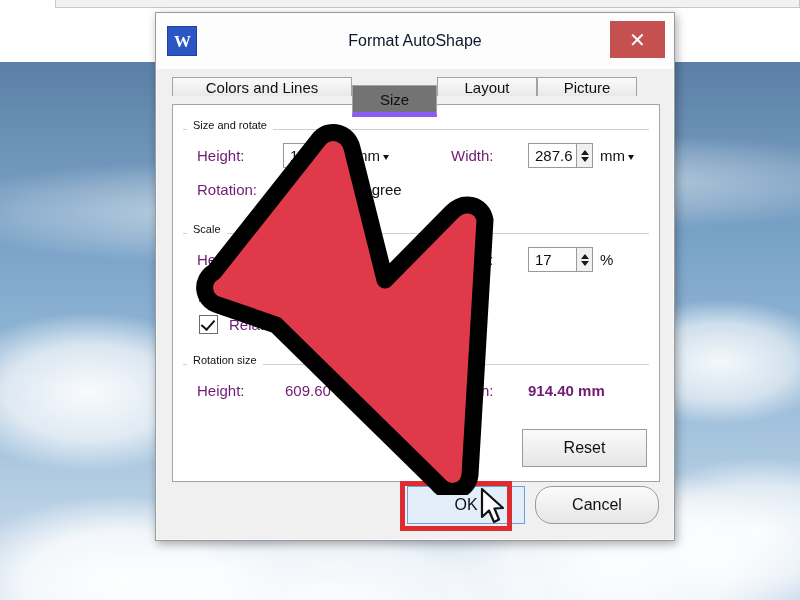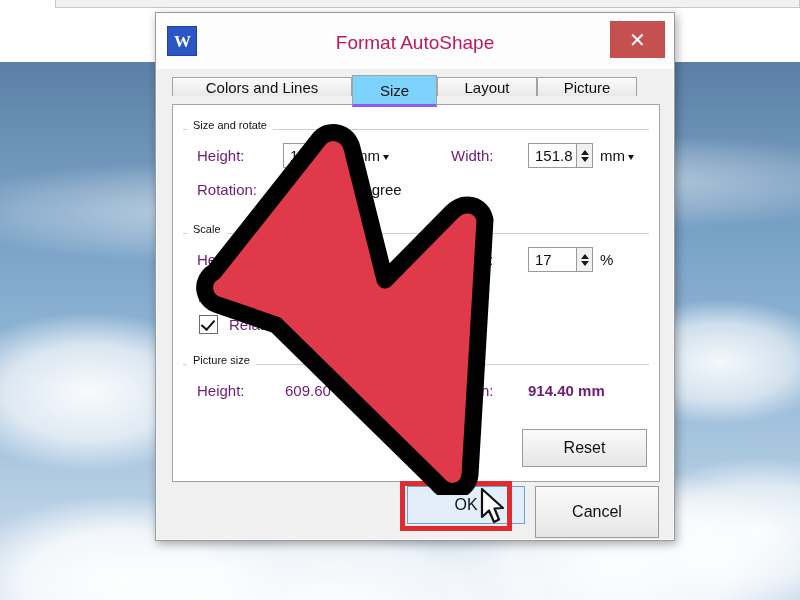--- a/index.html
+++ b/index.html
@@ -49,42 +49,42 @@
     position:absolute;left:12px;top:14px;width:28px;height:28px;
     background:#2b56c4;display:flex;align-items:center;justify-content:center;
     box-shadow:0 0 0 1px #1e42a0;
   }
   .app-icon span{
     color:#ffffff;font-size:17px;font-weight:bold;line-height:1;
     font-family:"Liberation Serif", serif;letter-spacing:-1px;
   }
   .title-text{
     position:absolute;left:0;right:0;top:19px;text-align:center;
-    font-size:19px;color:#be185d;font-family:"Liberation Sans", sans-serif;
+    font-size:16px;color:#0f172a;font-family:"Liberation Sans", sans-serif;
   }
   .close-btn{
     position:absolute;right:9px;top:8px;width:55px;height:37px;
     background:#c4504f;border:none;cursor:pointer;
     display:flex;align-items:center;justify-content:center;
   }
   .close-btn span{color:#fff;font-size:20px;line-height:1;font-weight:300;}
 
   
   .tabstrip{
     position:absolute;left:16px;top:62px;width:488px;height:30px;
   }
   .tab{
     position:absolute;top:2px;height:19px;
     background:linear-gradient(180deg,#fbfbfb 0%,#e9e9e9 100%);
     border:1px solid #a3a3a3;border-bottom:none;box-sizing:border-box;
     display:flex;align-items:center;justify-content:center;
     font-size:15px;color:#111;cursor:pointer;
   }
   .tab.active{
-    top:0;height:32px;background:#7dd3fc;border-bottom:3px solid #8b5cf6;z-index:3;
+    top:10px;height:32px;background:#737373;border-bottom:5px solid #8b5cf6;z-index:3;
   }
 
   
   .panel{
     position:absolute;left:16px;top:91px;width:488px;height:378px;
     background:#ffffff;border:1px solid #a3a3a3;box-sizing:border-box;
   }
 
   .group{position:absolute;left:0;width:100%;}
   .group-title{
@@ -191,21 +191,21 @@
             <i class="up"></i>
             <i class="dn"></i>
           </span>
       </div>
       <div class="unit" style="left:182px;top:18px;">
         <span>mm</span><i class="caret"></i>
       </div>
 
       <div class="lbl" style="left:278px;top:18px;">Width:</div>
       <div class="field" style="left:355px;top:14px;width:65px;">
-        <span>151.8</span>
+        <span>287.6</span>
         <span class="spin">
             <i class="up"></i>
             <i class="dn"></i>
           </span>
       </div>
       <div class="unit" style="left:427px;top:18px;">
         <span>mm</span><i class="caret"></i>
       </div>
 
       <div class="lbl" style="left:24px;top:52px;">Rotation:</div>
@@ -245,38 +245,38 @@
 
       <div class="cbox" style="left:26px;top:50px;"></div>
       <div class="lbl" style="left:56px;top:51px;">Lock aspect ratio</div>
 
       <div class="cbox" style="left:26px;top:82px;"></div>
       <div class="lbl" style="left:56px;top:83px;">Relative to original picture size</div>
     </div>
 
     <div class="group" style="top:259px;height:60px;">
       <div class="group-line"></div>
-      <div class="group-title">Picture size</div>
+      <div class="group-title">Rotation size</div>
 
       <div class="lbl" style="left:24px;top:18px;">Height:</div>
       <div class="lbl" style="left:112px;top:18px;">609.60</div>
 
       <div class="lbl" style="left:278px;top:18px;">Width:</div>
       <div class="lbl" style="left:355px;top:18px;font-weight:bold;">914.40 mm</div>
     </div>
 
     <div class="btn" style="left:349px;top:324px;width:125px;height:38px;">
       <span>Reset</span>
     </div>
   </div>
 
   <div class="btn default" style="left:251px;top:473px;width:118px;height:38px;">
     <span>OK</span>
   </div>
-  <div class="btn" style="left:379px;top:473px;width:124px;height:52px;">
+  <div class="btn" style="left:379px;top:473px;width:124px;height:38px;border-radius:17px;">
     <span>Cancel</span>
   </div>
 </div>
 
 <div class="hl-box" style="left:400px;top:481px;width:112px;height:50px;"></div>
 
 <svg class="cursor" style="left:480px;top:487px;" width="30" height="40" viewBox="0 0 30 40">
   <path d="M2,2 L2,30 L9,23.5 L14,35 L19,32.5 L14.5,21.5 L23,21 Z" fill="#ffffff" stroke="#111111" stroke-width="2.2" stroke-linejoin="round"></path>
 </svg>
 

